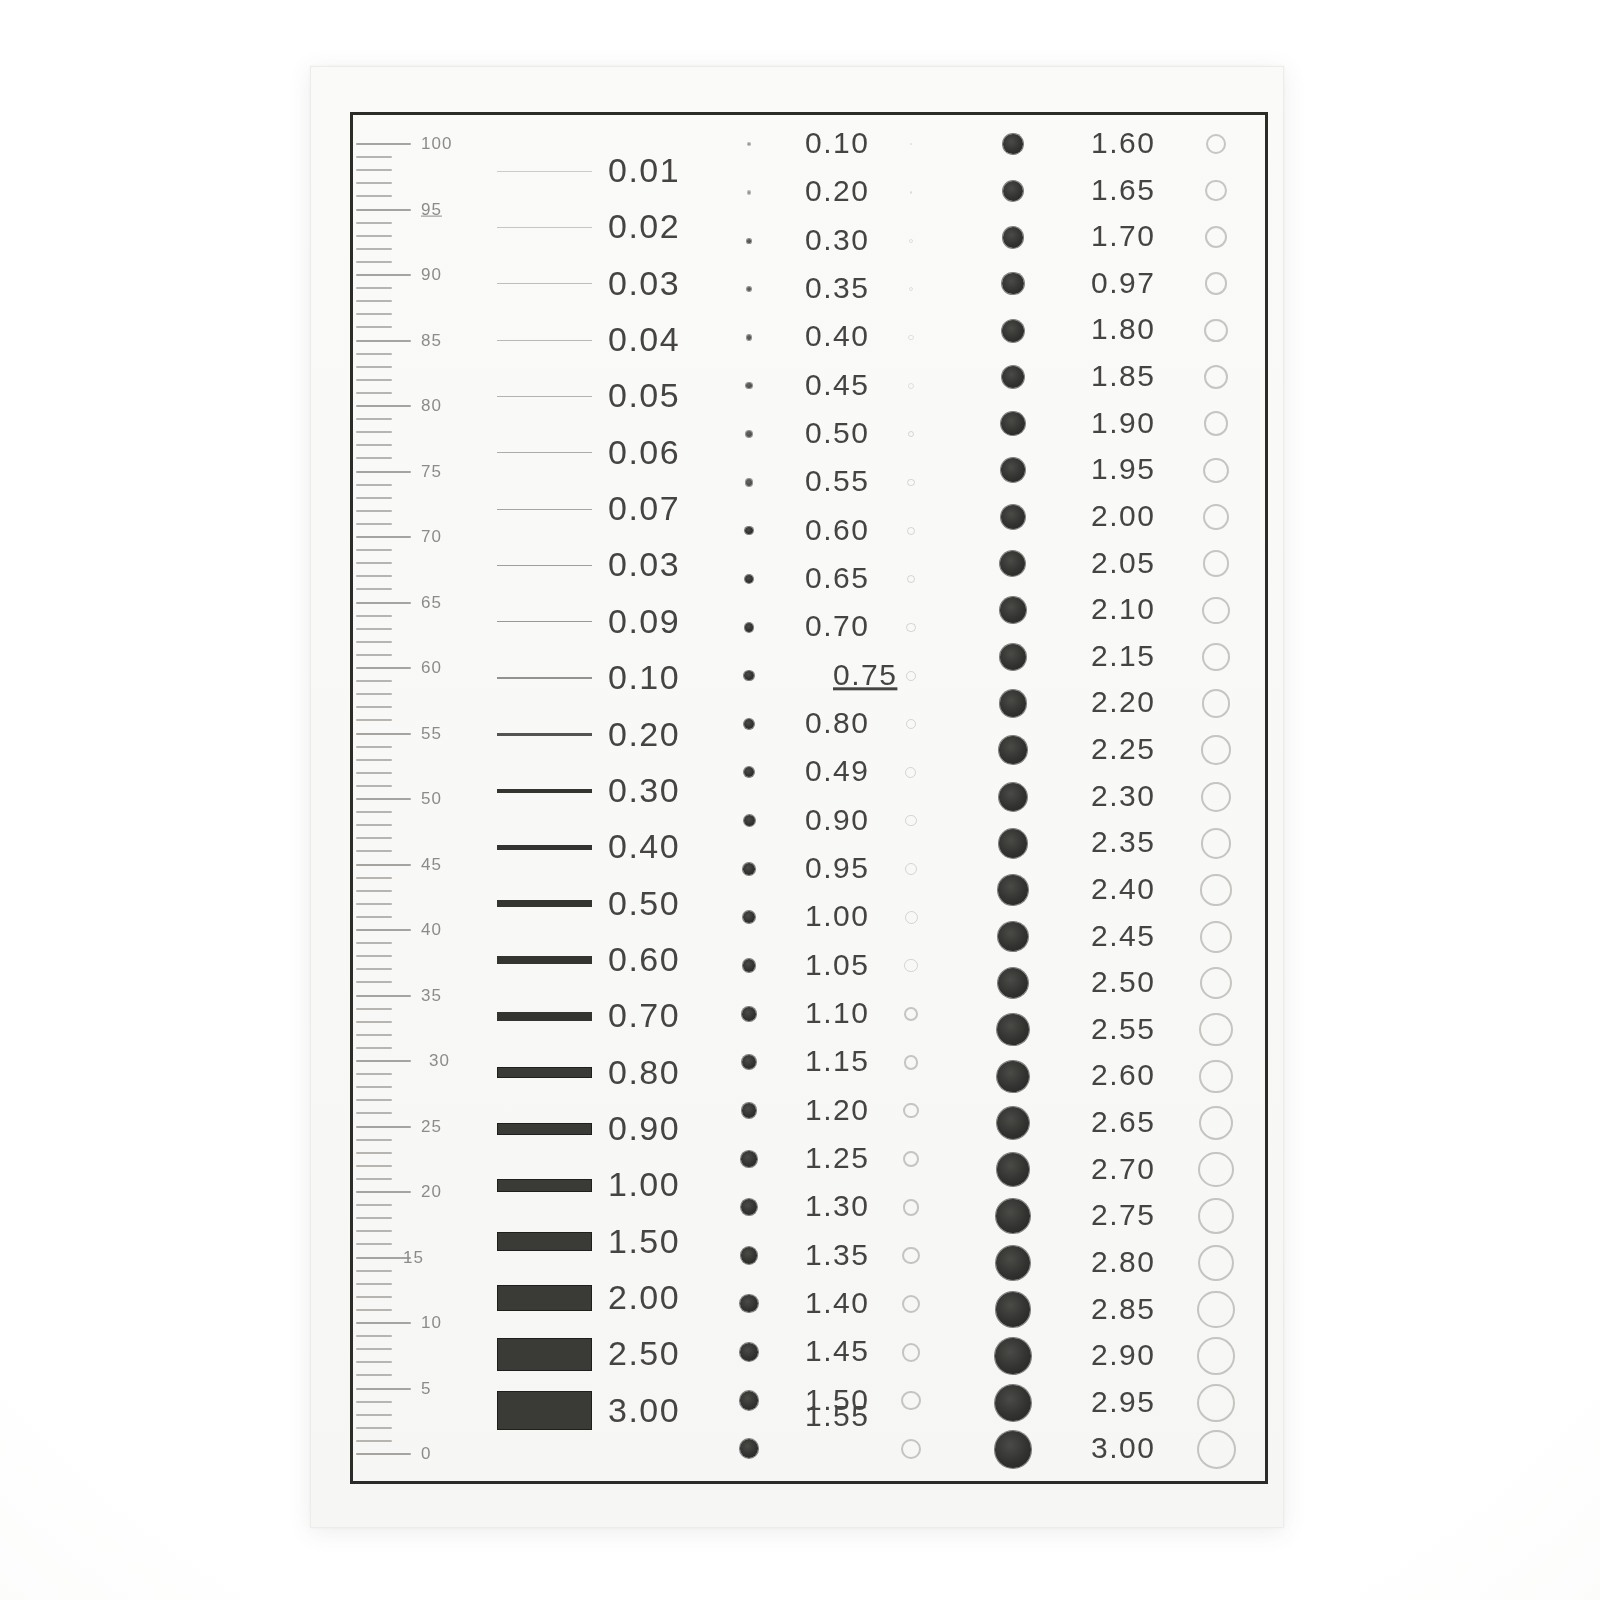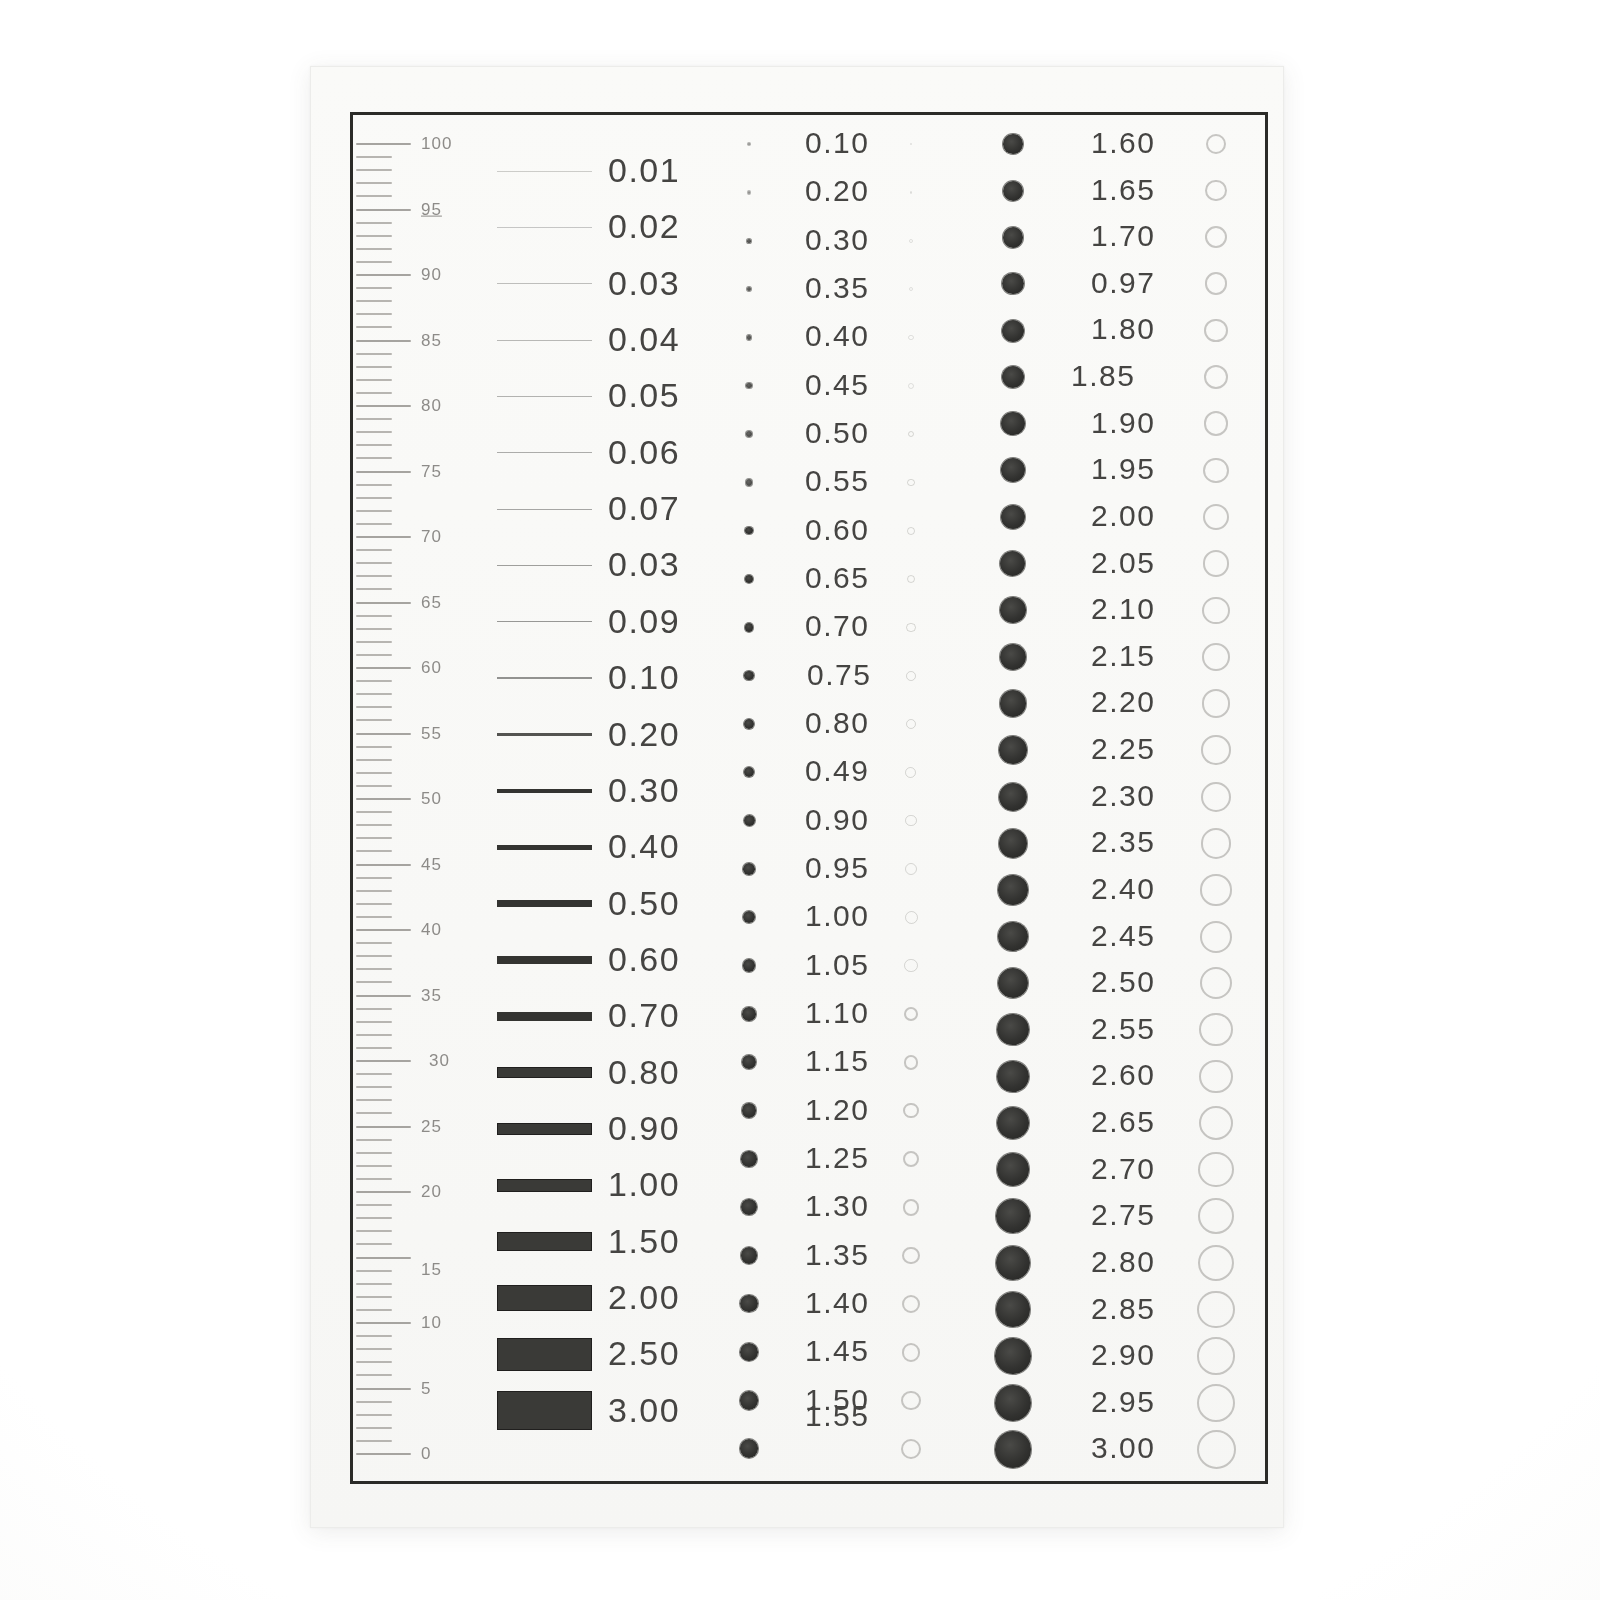--- a/index.html
+++ b/index.html
@@ -146,21 +146,21 @@
         <div class="ruler-num" style="left: 110px; top: 535.5px;">65</div>
         <div class="ruler-num" style="left: 110px; top: 601px;">60</div>
         <div class="ruler-num" style="left: 110px; top: 666.5px;">55</div>
         <div class="ruler-num" style="left: 110px; top: 732px;">50</div>
         <div class="ruler-num" style="left: 110px; top: 797.5px;">45</div>
         <div class="ruler-num" style="left: 110px; top: 863px;">40</div>
         <div class="ruler-num" style="left: 110px; top: 928.5px;">35</div>
         <div class="ruler-num" style="left: 118px; top: 994px;">30</div>
         <div class="ruler-num" style="left: 110px; top: 1059.5px;">25</div>
         <div class="ruler-num" style="left: 110px; top: 1125px;">20</div>
-        <div class="ruler-num" style="left: 110px; top: 1190.5px; margin-top: 12px;">15</div>
+        <div class="ruler-num" style="left: 92px; top: 1190.5px;">15</div>
         <div class="ruler-num" style="left: 110px; top: 1256px;">10</div>
         <div class="ruler-num" style="left: 110px; top: 1321.5px;">5</div>
         <div class="ruler-num" style="left: 110px; top: 1387px;">0</div>
       </div>
     <div id="lineLayer" class="layer">
         <div class="bar" style="left: 186px; top: 103.5px; width: 95px; height: 1px; opacity: 0.23;"></div>
         <div class="val big" style="left: 297px; top: 104px;">0.01</div>
         <div class="bar" style="left: 186px; top: 159.85px; width: 95px; height: 1px; opacity: 0.26;"></div>
         <div class="val big" style="left: 297px; top: 160.35px;">0.02</div>
         <div class="bar" style="left: 186px; top: 216.2px; width: 95px; height: 1px; opacity: 0.3;"></div>
@@ -234,21 +234,21 @@
         <div class="dot" style="left: 434.34px; top: 459.98px; width: 7.3px; height: 7.3px;"></div>
         <div class="val mid" style="left: 494px; top: 463.64px;">0.60</div>
         <div class="ring" style="left: 596.1px; top: 459.74px; width: 7.8px; height: 7.8px; border-width: 1.5px; opacity: 0.7;"></div>
         <div class="dot" style="left: 434.035px; top: 508.005px; width: 7.9px; height: 7.9px;"></div>
         <div class="val mid" style="left: 494px; top: 511.97px;">0.65</div>
         <div class="ring" style="left: 595.775px; top: 507.745px; width: 8.5px; height: 8.5px; border-width: 1.5px; opacity: 0.7;"></div>
         <div class="dot" style="left: 433.73px; top: 556.03px; width: 8.5px; height: 8.5px;"></div>
         <div class="val mid" style="left: 494px; top: 560.3px;">0.70</div>
         <div class="ring" style="left: 595.45px; top: 555.75px; width: 9.1px; height: 9.1px; border-width: 1.5px; opacity: 0.7;"></div>
         <div class="dot" style="left: 433.425px; top: 604.055px; width: 9.1px; height: 9.1px;"></div>
-        <div class="val mid" style="left: 496px; top: 608.63px;">0.75</div>
+        <div class="val mid" style="left: 522px; top: 608.63px; text-decoration: underline;">0.75</div>
         <div class="ring" style="left: 595.125px; top: 603.755px; width: 9.8px; height: 9.8px; border-width: 1.5px; opacity: 0.7;"></div>
         <div class="dot" style="left: 433.12px; top: 652.08px; width: 9.8px; height: 9.8px;"></div>
         <div class="val mid" style="left: 494px; top: 656.96px;">0.80</div>
         <div class="ring" style="left: 594.8px; top: 651.76px; width: 10.4px; height: 10.4px; border-width: 1.5px; opacity: 0.7;"></div>
         <div class="dot" style="left: 432.815px; top: 700.105px; width: 10.4px; height: 10.4px;"></div>
         <div class="val mid" style="left: 494px; top: 705.29px;">0.49</div>
         <div class="ring" style="left: 594.475px; top: 699.765px; width: 11px; height: 11px; border-width: 1.5px; opacity: 0.7;"></div>
         <div class="dot" style="left: 432.51px; top: 748.13px; width: 11px; height: 11px;"></div>
         <div class="val mid" style="left: 494px; top: 753.62px;">0.90</div>
         <div class="ring" style="left: 594.15px; top: 747.77px; width: 11.7px; height: 11.7px; border-width: 1.5px; opacity: 0.7;"></div>
@@ -302,21 +302,21 @@
         <div class="dot" style="left: 691.63px; top: 159.87px; width: 20.7px; height: 20.7px;"></div>
         <div class="val mid" style="left: 780px; top: 170.24px;">1.70</div>
         <div class="ring" style="left: 893.95px; top: 159.19px; width: 22.1px; height: 22.1px;"></div>
         <div class="dot" style="left: 691.325px; top: 206.185px; width: 21.3px; height: 21.3px;"></div>
         <div class="val mid" style="left: 780px; top: 216.86px;">0.97</div>
         <div class="ring" style="left: 893.625px; top: 205.485px; width: 22.8px; height: 22.8px;"></div>
         <div class="dot" style="left: 691.02px; top: 252.5px; width: 22px; height: 22px;"></div>
         <div class="val mid" style="left: 780px; top: 263.48px;">1.80</div>
         <div class="ring" style="left: 893.3px; top: 251.78px; width: 23.4px; height: 23.4px;"></div>
         <div class="dot" style="left: 690.715px; top: 298.815px; width: 22.6px; height: 22.6px;"></div>
-        <div class="val mid" style="left: 760px; top: 310.1px;">1.85</div>
+        <div class="val mid" style="left: 780px; top: 310.1px;">1.85</div>
         <div class="ring" style="left: 892.975px; top: 298.075px; width: 24.1px; height: 24.1px;"></div>
         <div class="dot" style="left: 690.41px; top: 345.13px; width: 23.2px; height: 23.2px;"></div>
         <div class="val mid" style="left: 780px; top: 356.72px;">1.90</div>
         <div class="ring" style="left: 892.65px; top: 344.37px; width: 24.7px; height: 24.7px;"></div>
         <div class="dot" style="left: 690.105px; top: 391.445px; width: 23.8px; height: 23.8px;"></div>
         <div class="val mid" style="left: 780px; top: 403.34px;">1.95</div>
         <div class="ring" style="left: 892.325px; top: 390.665px; width: 25.3px; height: 25.3px;"></div>
         <div class="dot" style="left: 689.8px; top: 437.76px; width: 24.4px; height: 24.4px;"></div>
         <div class="val mid" style="left: 780px; top: 449.96px;">2.00</div>
         <div class="ring" style="left: 892px; top: 436.96px; width: 26px; height: 26px;"></div>

